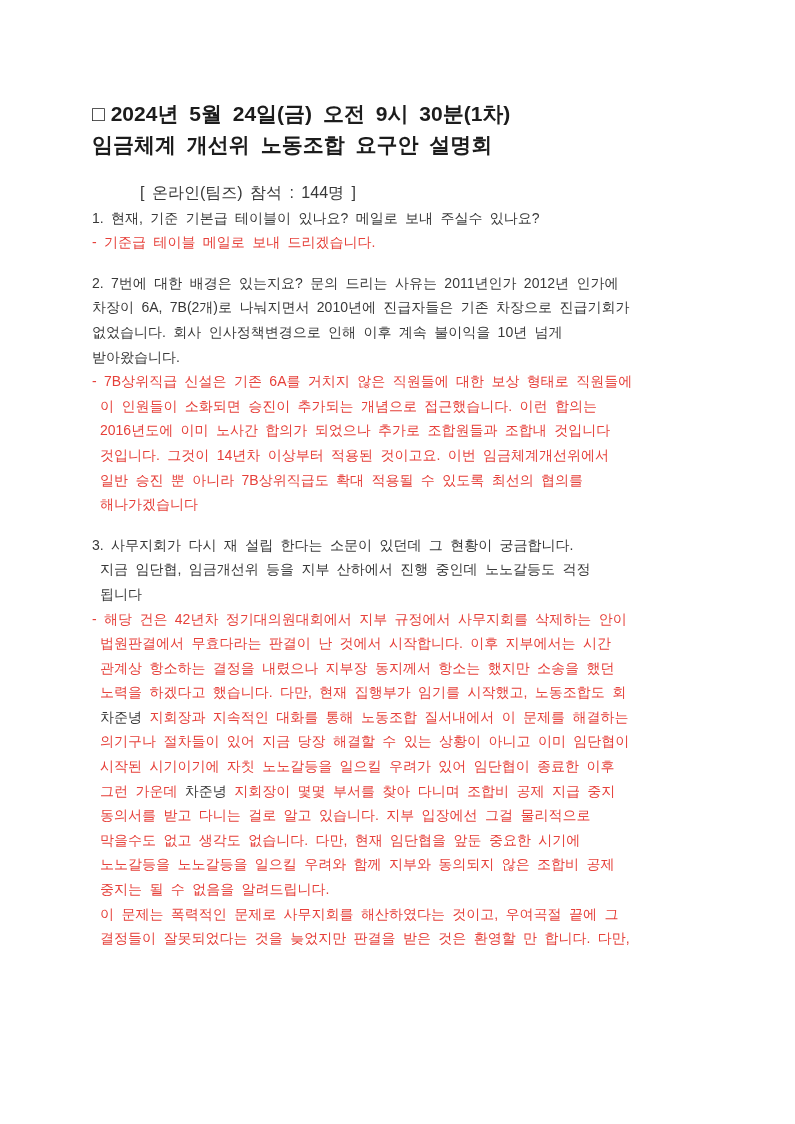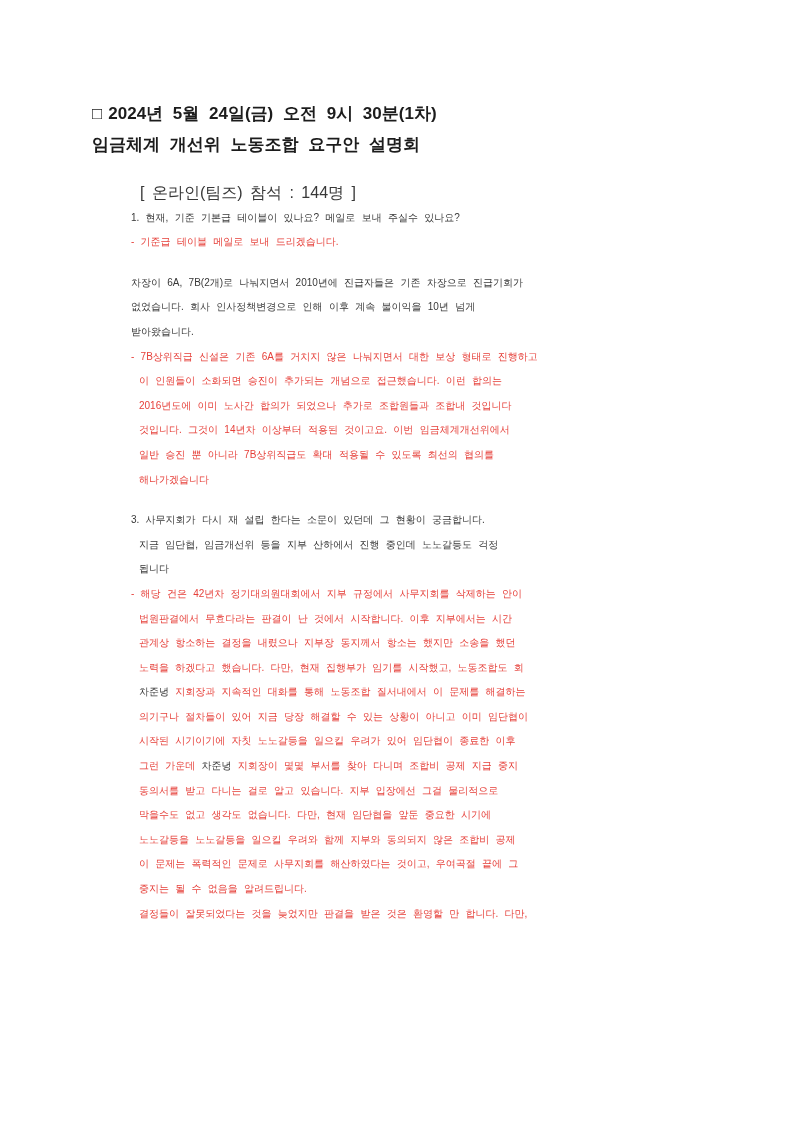--- a/index.html
+++ b/index.html
@@ -15,21 +15,21 @@
     font-family: "Liberation Sans", "DejaVu Sans", sans-serif;
     overflow: hidden;
   }
   .content {
     position: absolute;
     left: 92px;
     top: 98px;
     width: 618px;
   }
   .title-line {
-    font-size: 17px;
+    font-size: 21px;
     font-weight: bold;
     line-height: 31px;
     color: var(--title-black, #1c1c1c);
     word-spacing: 5px;
     white-space: nowrap;
   }
   .checkbox-glyph {
     margin-right: 6px;
   }
   .meta-line {
@@ -40,25 +40,24 @@
     word-spacing: 3px;
     margin-left: 48px;
   }
   .section {
     margin-top: 0;
   }
   .section.gap-before {
     margin-top: 16px;
   }
   .line {
-    font-size: 10px;
+    font-size: 14px;
     line-height: 24.6px;
     word-spacing: 3.5px;
     white-space: nowrap;
-    margin-left: 39px;
   }
   .line.indent {
     padding-left: 8px;
   }
   .run-black { color: var(--text-black, #383838); }
   .run-red   { color: var(--text-red, #e6403a); }
 </style>
 </head>
 <body>
 
@@ -75,26 +74,27 @@
     <div class="meta-line">[ 온라인(팀즈) 참석 : 144명 ]</div>
 
     <div id="doc-body">
         <div class="section">
           <div class="line"><span class="run-black">1. 현재, 기준 기본급 테이블이 있나요? 메일로 보내 주실수 있나요?</span></div>
         </div>
         <div class="section">
           <div class="line"><span class="run-red">- 기준급 테이블 메일로 보내 드리겠습니다.</span></div>
         </div>
         <div class="section gap-before">
+          <div class="line"><span class="run-black">2. 7번에 대한 배경은 있는지요? 문의 드리는 사유는 2011년인가 2012년 인가에</span></div>
           <div class="line"><span class="run-black">차장이 6A, 7B(2개)로 나눠지면서 2010년에 진급자들은 기존 차장으로 진급기회가</span></div>
           <div class="line"><span class="run-black">없었습니다. 회사 인사정책변경으로 인해 이후 계속 불이익을 10년 넘게</span></div>
           <div class="line"><span class="run-black">받아왔습니다.</span></div>
         </div>
         <div class="section">
-          <div class="line"><span class="run-red">- 7B상위직급 신설은 기존 6A를 거치지 않은 나눠지면서 대한 보상 형태로 진행하고</span></div>
+          <div class="line"><span class="run-red">- 7B상위직급 신설은 기존 6A를 거치지 않은 직원들에 대한 보상 형태로 직원들에</span></div>
           <div class="line indent"><span class="run-red">이 인원들이 소화되면 승진이 추가되는 개념으로 접근했습니다. 이런 합의는</span></div>
           <div class="line indent"><span class="run-red">2016년도에 이미 노사간 합의가 되었으나 추가로 조합원들과 조합내 것입니다</span></div>
           <div class="line indent"><span class="run-red">것입니다. 그것이 14년차 이상부터 적용된 것이고요. 이번 임금체계개선위에서</span></div>
           <div class="line indent"><span class="run-red">일반 승진 뿐 아니라 7B상위직급도 확대 적용될 수 있도록 최선의 협의를</span></div>
           <div class="line indent"><span class="run-red">해나가겠습니다</span></div>
         </div>
         <div class="section gap-before">
           <div class="line"><span class="run-black">3. 사무지회가 다시 재 설립 한다는 소문이 있던데 그 현황이 궁금합니다.</span></div>
           <div class="line indent"><span class="run-black">지금 임단협, 임금개선위 등을 지부 산하에서 진행 중인데 노노갈등도 걱정</span></div>
           <div class="line indent"><span class="run-black">됩니다</span></div>
@@ -104,20 +104,20 @@
           <div class="line indent"><span class="run-red">법원판결에서 무효다라는 판결이 난 것에서 시작합니다. 이후 지부에서는 시간</span></div>
           <div class="line indent"><span class="run-red">관계상 항소하는 결정을 내렸으나 지부장 동지께서 항소는 했지만 소송을 했던</span></div>
           <div class="line indent"><span class="run-red">노력을 하겠다고 했습니다. 다만, 현재 집행부가 임기를 시작했고, 노동조합도 회</span></div>
           <div class="line indent"><span class="run-black">차준녕</span><span class="run-red"> 지회장과 지속적인 대화를 통해 노동조합 질서내에서 이 문제를 해결하는</span></div>
           <div class="line indent"><span class="run-red">의기구나 절차들이 있어 지금 당장 해결할 수 있는 상황이 아니고 이미 임단협이</span></div>
           <div class="line indent"><span class="run-red">시작된 시기이기에 자칫 노노갈등을 일으킬 우려가 있어 임단협이 종료한 이후</span></div>
           <div class="line indent"><span class="run-red">그런 가운데 </span><span class="run-black">차준녕</span><span class="run-red"> 지회장이 몇몇 부서를 찾아 다니며 조합비 공제 지급 중지</span></div>
           <div class="line indent"><span class="run-red">동의서를 받고 다니는 걸로 알고 있습니다. 지부 입장에선 그걸 물리적으로</span></div>
           <div class="line indent"><span class="run-red">막을수도 없고 생각도 없습니다. 다만, 현재 임단협을 앞둔 중요한 시기에</span></div>
           <div class="line indent"><span class="run-red">노노갈등을 노노갈등을 일으킬 우려와 함께 지부와 동의되지 않은 조합비 공제</span></div>
+          <div class="line indent"><span class="run-red">중지는 될 수 없음을 알려드립니다.</span></div>
           <div class="line indent"><span class="run-red">이 문제는 폭력적인 문제로 사무지회를 해산하였다는 것이고, 우여곡절 끝에 그</span></div>
-          <div class="line indent"><span class="run-red">중지는 될 수 없음을 알려드립니다.</span></div>
           <div class="line indent"><span class="run-red">결정들이 잘못되었다는 것을 늦었지만 판결을 받은 것은 환영할 만 합니다. 다만,</span></div>
         </div>
       </div>
 
   </div>
 </div>
 
 </body></html>

